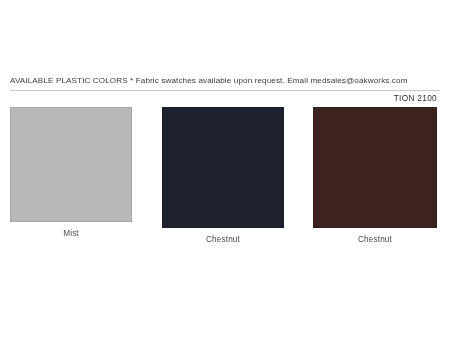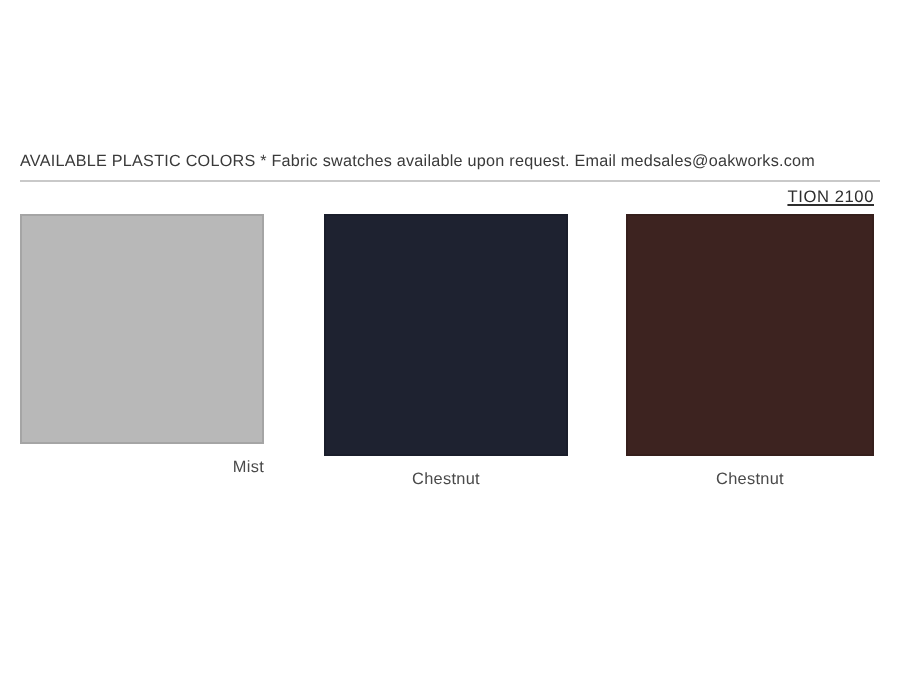--- a/index.html
+++ b/index.html
@@ -47,21 +47,20 @@
   .series-label {
     position: absolute;
     right: 13px;
     top: 93px;
     font-size: 8.3px;
     line-height: 11px;
     color: #2e2e2e;
     letter-spacing: 0.3px;
     text-align: right;
     white-space: nowrap;
-    text-decoration: underline;
   }
 
   
   .swatch-row {
     position: absolute;
     left: 0;
     top: 0;
     width: 450px;
     height: 338px;
   }
@@ -87,21 +86,21 @@
     font-size: 8.2px;
     line-height: 11px;
     color: #4a4a4a;
     letter-spacing: 0.15px;
     white-space: nowrap;
   }
 
   
   .cell-0 { left: 10px;  top: 107px; width: 122px; }
   .cell-0 .swatch-chip { height: 115px; }
-  .cell-0 .swatch-name { top: 121px; text-align: right; }
+  .cell-0 .swatch-name { top: 121px; }
 
   .cell-1 { left: 162px; top: 107px; width: 122px; }
   .cell-1 .swatch-chip { height: 121px; }
   .cell-1 .swatch-name { top: 127px; }
 
   .cell-2 { left: 313px; top: 107px; width: 124px; }
   .cell-2 .swatch-chip { height: 121px; }
   .cell-2 .swatch-name { top: 127px; }
 </style>
 </head>

